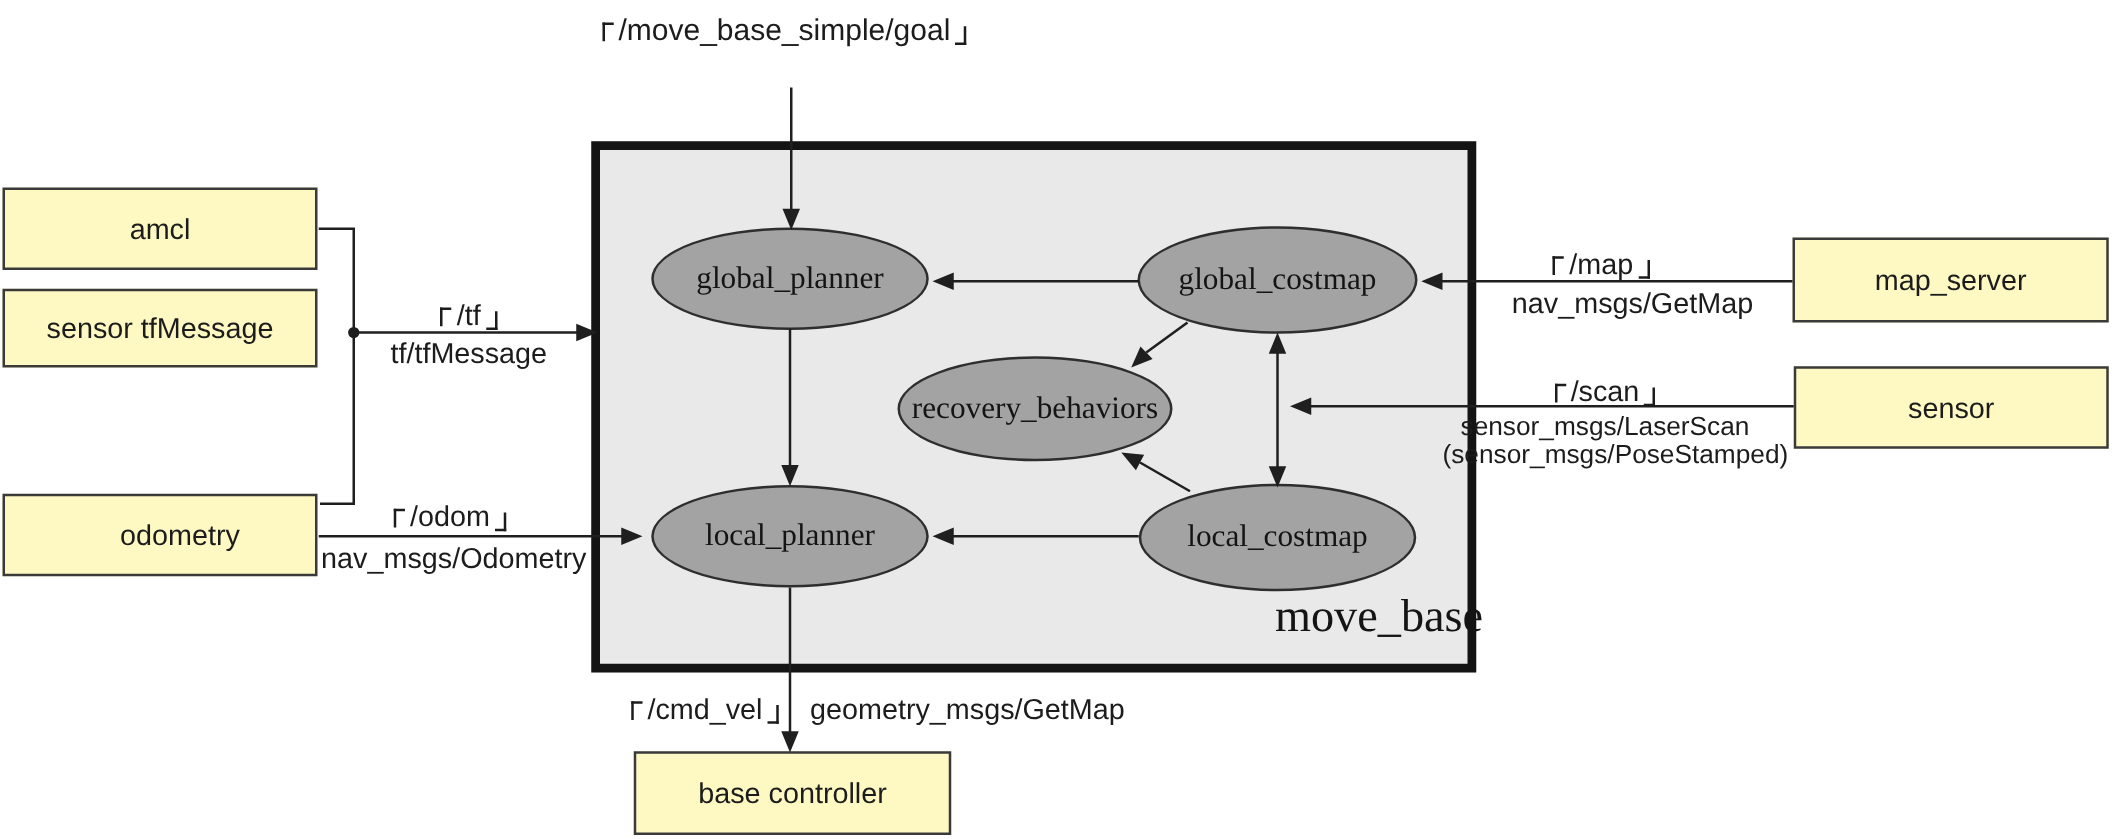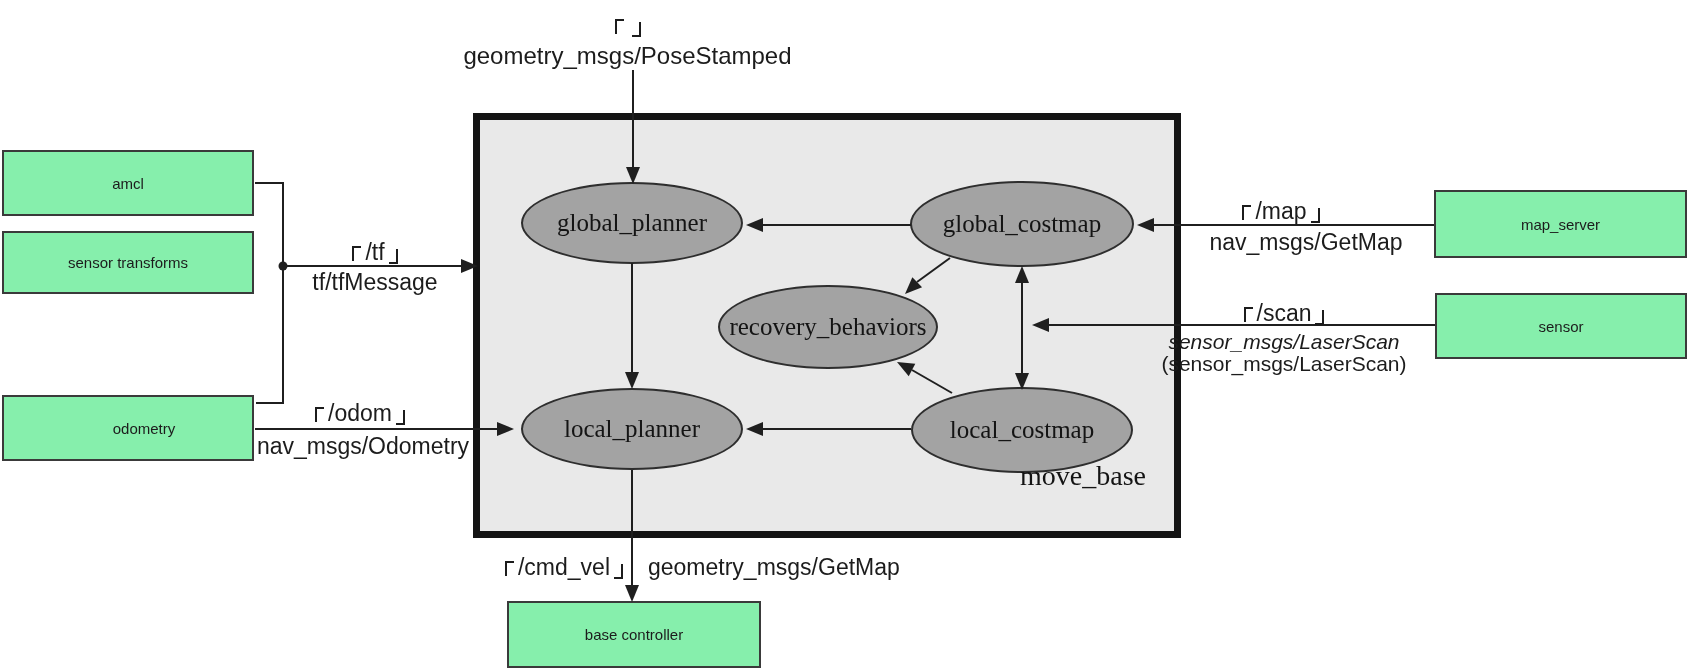--- a/index.html
+++ b/index.html
@@ -1,41 +1,41 @@
 <!DOCTYPE html>
 <html><head>
 <meta charset="utf-8">
 <style>
   html,body{margin:0;padding:0;background:#ffffff;}
   body{position:relative;width:1690px;height:671px;overflow:hidden;
        font-family:"Liberation Sans",sans-serif;color:#1c1c1c;}
 
   
-  .extbox{position:absolute;box-sizing:border-box;background:#86efac;
+  .extbox{position:absolute;box-sizing:border-box;background:#fef9c3;
           border:2px solid #3a3a3a;display:flex;align-items:center;justify-content:center;
-          font-size:15px;color:#1c1c1c;z-index:3;}
+          font-size:23px;color:#1c1c1c;z-index:3;}
 
   
   .container-box{position:absolute;box-sizing:border-box;background:#e9e9e9;
                  border:7px solid #141414;z-index:1;}
 
   
   .ellipse{position:absolute;box-sizing:border-box;background:#a3a3a3;
            border:2px solid #2e2e2e;border-radius:50%;
            display:flex;align-items:center;justify-content:center;
            font-family:"Liberation Serif",serif;font-size:25px;color:#141414;z-index:3;}
 
   
   .lbl{position:absolute;font-size:23px;line-height:28px;color:#1c1c1c;z-index:5;white-space:nowrap;}
   .lbl.center{text-align:center;}
   .lbl.right{text-align:right;}
   .title-block{position:absolute;left:455px;top:9px;width:345px;text-align:center;
                font-size:24px;line-height:31px;z-index:5;}
-  .movebase-lbl{position:absolute;left:1020px;top:460px;width:136px;
-                font-family:"Liberation Serif",serif;font-size:28px;color:#141414;z-index:5;}
+  .movebase-lbl{position:absolute;left:1020px;top:472px;width:136px;text-align:center;
+                font-family:"Liberation Serif",serif;font-size:37px;color:#141414;z-index:5;}
 
   
   .cb{display:inline-block;width:9px;height:15px;box-sizing:border-box;}
   .cb-o{border-left:2.5px solid #1c1c1c;border-top:2.5px solid #1c1c1c;margin-right:4px;vertical-align:-1px;}
   .cb-c{border-right:2.5px solid #1c1c1c;border-bottom:2.5px solid #1c1c1c;margin-left:4px;vertical-align:-4px;}
 
   svg.connectors{position:absolute;left:0;top:0;z-index:4;pointer-events:none;}
   svg .ln{stroke:#1f1f1f;stroke-width:2;fill:none;}
   svg .hd{fill:#1f1f1f;stroke:none;}
 </style>
@@ -134,21 +134,21 @@
     <g transform="translate(746 429) rotate(180)">
         <polygon class="hd" points="0,0 -17,-7 -17,7"></polygon>
       </g>
   </g>
 </svg>
 
 <div class="extbox" style="left:2px;top:150px;width:252px;height:66px;">
   <span>amcl</span>
 </div>
 <div class="extbox" style="left:2px;top:231px;width:252px;height:63px;">
-  <span>sensor transforms</span>
+  <span>sensor tfMessage</span>
 </div>
 <div class="extbox" style="left:2px;top:395px;width:252px;height:66px;padding-left:32px;">
   <span>odometry</span>
 </div>
 <div class="extbox" style="left:1434px;top:190px;width:253px;height:68px;">
   <span>map_server</span>
 </div>
 <div class="extbox" style="left:1435px;top:293px;width:252px;height:66px;">
   <span>sensor</span>
 </div>
@@ -166,31 +166,30 @@
   <span>recovery_behaviors</span>
 </div>
 <div class="ellipse" style="left:521px;top:388px;width:222px;height:82px;">
   <span>local_planner</span>
 </div>
 <div class="ellipse" style="left:911px;top:387px;width:222px;height:86px;">
   <span>local_costmap</span>
 </div>
 
 <div class="title-block">
-  <div><span class="cb cb-o"></span><span class="cb cb-c"></span></div>
-  <div>geometry_msgs/PoseStamped</div>
+  <div><span class="cb cb-o"></span><span>/move_base_simple/goal</span><span class="cb cb-c"></span></div>
 </div>
 
 <div class="lbl center" style="left:290px;top:238px;width:170px;"><span class="cb cb-o"></span><span>/tf</span><span class="cb cb-c"></span></div>
 <div class="lbl center" style="left:270px;top:268px;width:210px;">tf/tfMessage</div>
 
 <div class="lbl center" style="left:260px;top:399px;width:200px;"><span class="cb cb-o"></span><span>/odom</span><span class="cb cb-c"></span></div>
 <div class="lbl center" style="left:253px;top:432px;width:220px;">nav_msgs/Odometry</div>
 
 <div class="lbl center" style="left:1181px;top:197px;width:200px;"><span class="cb cb-o"></span><span>/map</span><span class="cb cb-c"></span></div>
 <div class="lbl center" style="left:1181px;top:228px;width:200px;margin-left:25px;">nav_msgs/GetMap</div>
 
 <div class="lbl center" style="left:1184px;top:299px;width:200px;"><span class="cb cb-o"></span><span>/scan</span><span class="cb cb-c"></span></div>
-<div class="lbl center" style="left:1164px;top:330px;width:240px;font-size:21px;line-height:24px;font-style:italic;">sensor_msgs/LaserScan</div>
-<div class="lbl center" style="left:1154px;top:352px;width:260px;font-size:21px;line-height:24px;">(sensor_msgs/LaserScan)</div>
+<div class="lbl center" style="left:1164px;top:330px;width:240px;font-size:21px;line-height:24px;">sensor_msgs/LaserScan</div>
+<div class="lbl center" style="left:1154px;top:352px;width:260px;font-size:21px;line-height:24px;">(sensor_msgs/PoseStamped)</div>
 
 <div class="lbl right" style="left:420px;top:553px;width:203px;"><span class="cb cb-o"></span><span>/cmd_vel</span><span class="cb cb-c"></span></div>
 <div class="lbl" style="left:648px;top:553px;width:300px;">geometry_msgs/GetMap</div>
 
 </body></html>

